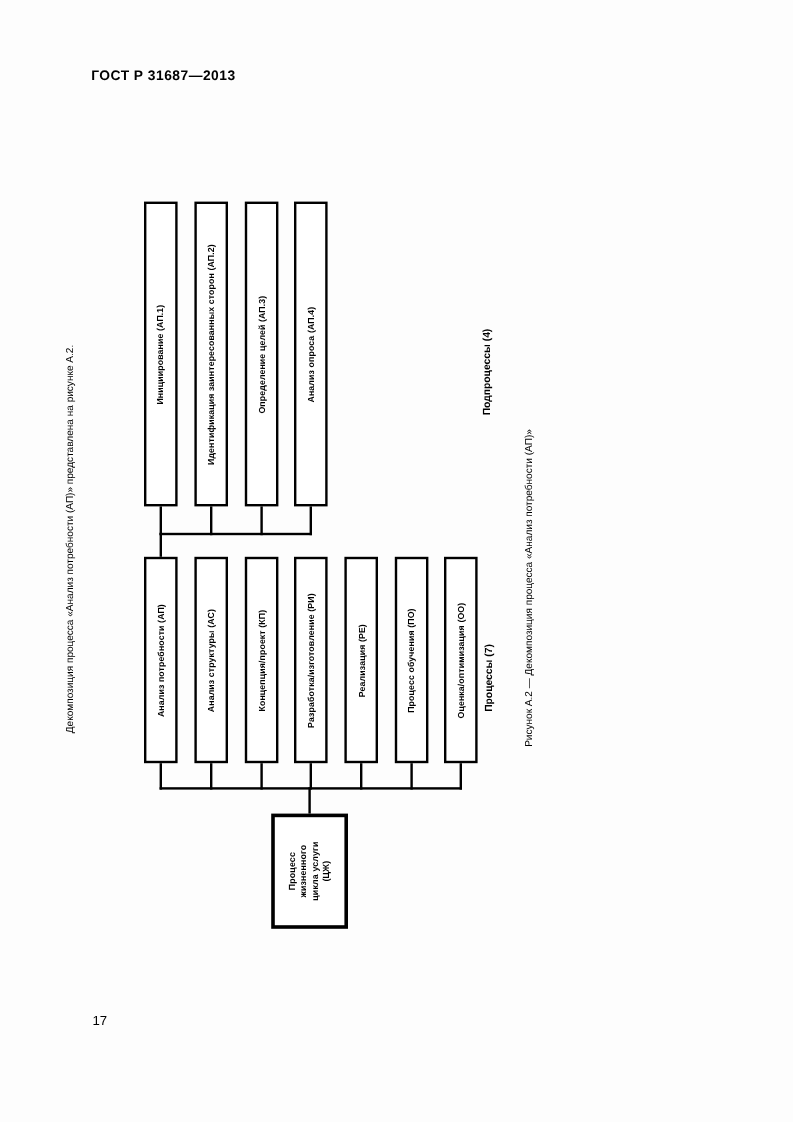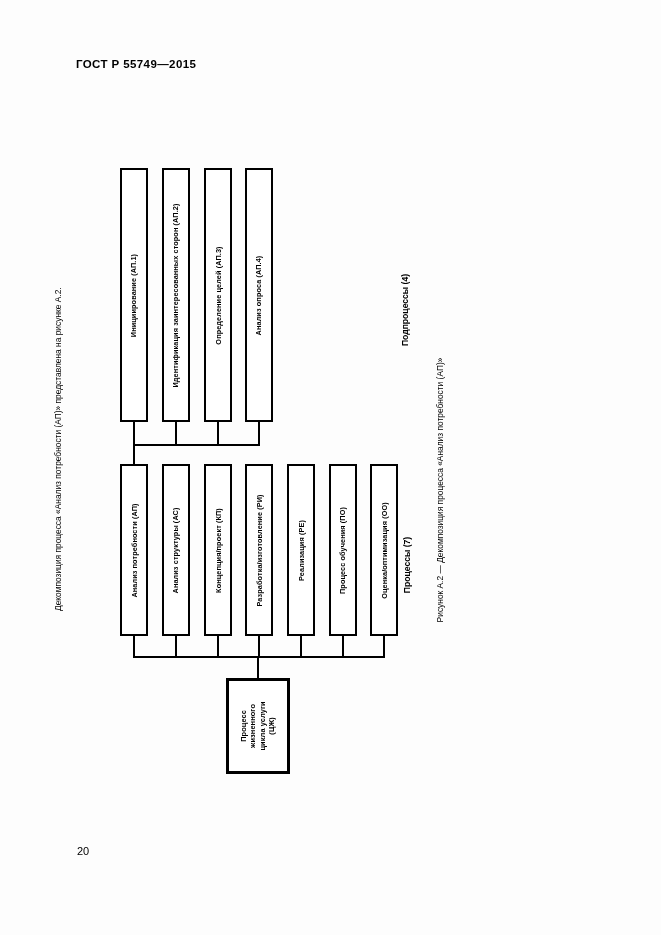--- a/index.html
+++ b/index.html
@@ -144,21 +144,21 @@
     background: #000000;
   }
   .line.h { height: 2.2px; }
   .line.v { width: 2.2px; }
 </style>
 </head>
 <body>
 
 <div class="page">
 
-  <div class="doc-header">ГОСТ Р 55749—2015</div>
+  <div class="doc-header">ГОСТ Р 31687—2013</div>
 
   <div class="lead-text">Декомпозиция процесса «Анализ потребности (АП)» представлена на рисунке А.2.</div>
 
   <div class="group-label subprocesses">Подпроцессы (4)</div>
 
   <div class="group-label processes">Процессы (7)</div>
 
   <div class="fig-caption">Рисунок А.2 — Декомпозиция процесса «Анализ потребности (АП)»</div>
 
   <div class="diagram">
@@ -222,15 +222,15 @@
     <div class="line h" style="left:23px; top:506px; width:252px;"></div>
 
     <div class="line v" style="left:147px; top:506px; height:24px;"></div>
 
     <div class="node terminal" style="left:116px; top:528px;">
       <span class="node-label">Процесс жизненного цикла услуги (ЦЖ)</span>
     </div>
 
   </div>
 
-  <div class="page-number">20</div>
+  <div class="page-number">17</div>
 
 </div>
 
 </body></html>

